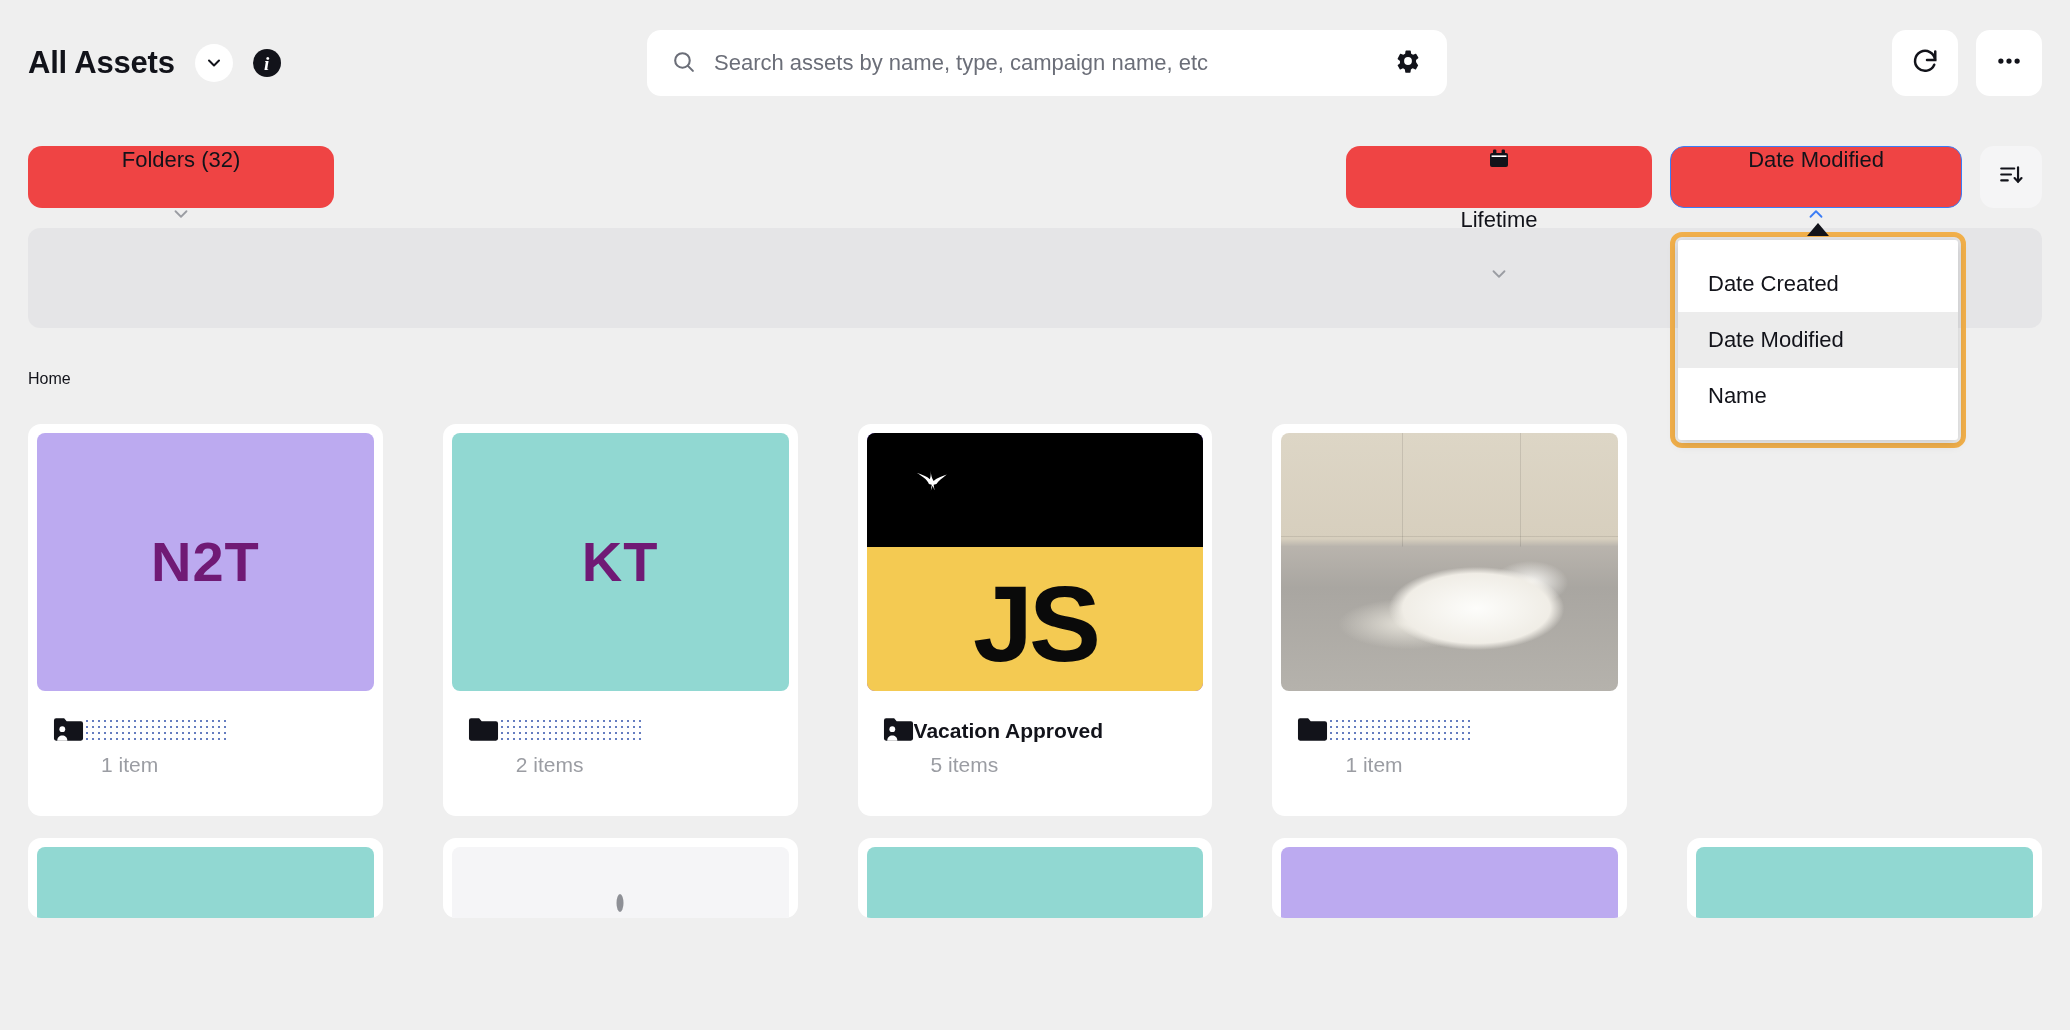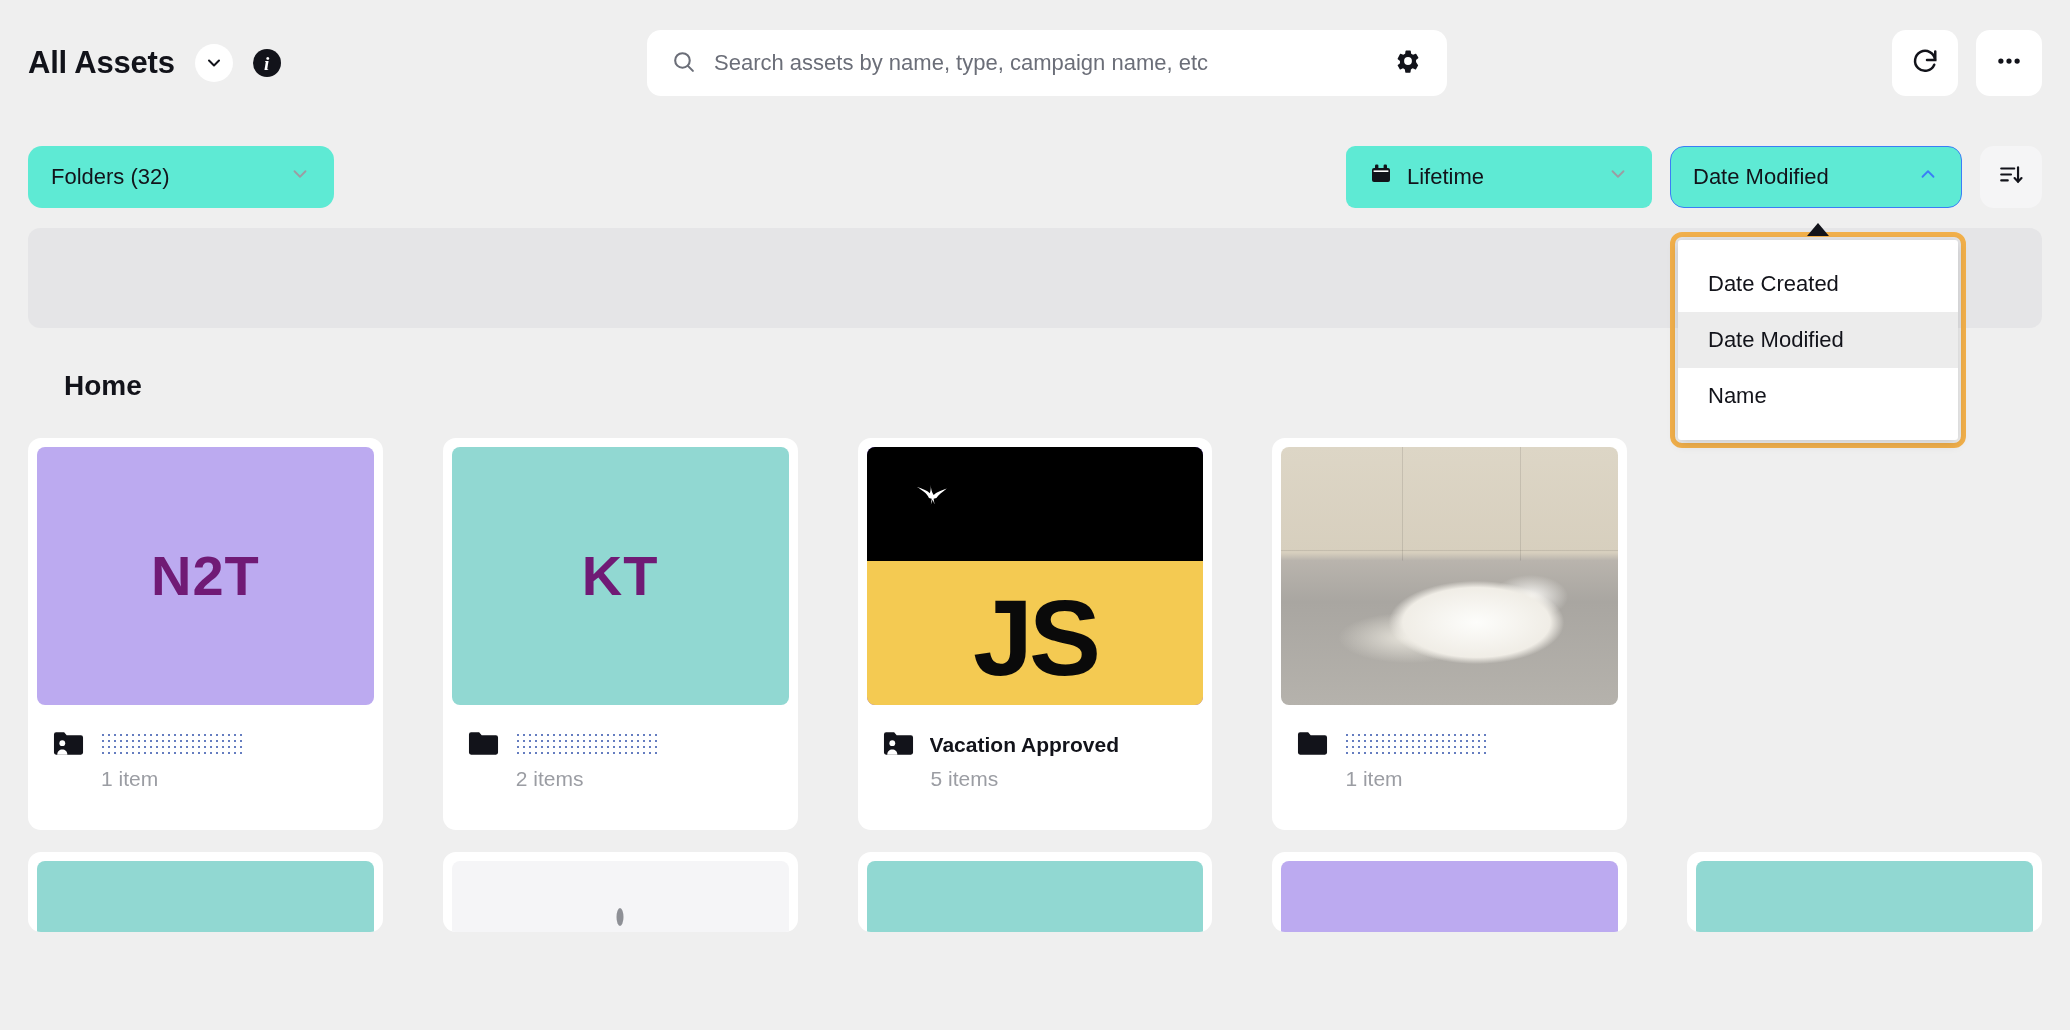--- a/index.html
+++ b/index.html
@@ -104,36 +104,37 @@
   
   .filterbar {
     position: relative;
     height: 102px;
     padding: 0 28px;
     display: flex;
     align-items: center;
   }
 
   .pill {
-    background: #5eead4;
+    background: #ef4444;
     border-radius: 14px;
     height: 62px;
     display: inline-flex;
     align-items: center;
     padding: 0 22px;
-    gap: 14px;
+    gap: 30px;
     cursor: pointer;
     border: 1.5px solid transparent;
     font-size: 22px;
     color: #12131a;
+    flex-direction: column;
   }
   .pill .cap { flex: 1; white-space: nowrap; }
 
   .pill-folders { width: 306px; }
-  .pill-lifetime { width: 306px; border-radius: 9px; }
+  .pill-lifetime { width: 306px; }
   .pill-sortfield {
     width: 292px;
     border-color: #3b7df6;
   }
 
   .filter-right {
     position: absolute;
     right: 28px;
     top: 20px;
     display: flex;
@@ -199,24 +200,23 @@
   .banner {
     margin: 0 28px;
     height: 100px;
     background: #e5e5e7;
     border-radius: 12px;
   }
 
   
   .breadcrumb {
     padding: 42px 28px 0 28px;
-    font-size: 28px;
-    font-weight: bold;
+    font-size: 16px;
+    font-weight: normal;
     color: #12131a;
-    margin-left: 36px;
   }
 
   
   .grid {
     padding: 36px 28px 0 28px;
     display: grid;
     grid-template-columns: repeat(5, 1fr);
     gap: 0 60px;
   }
 
@@ -243,21 +243,20 @@
     letter-spacing: 1px;
     line-height: 1;
   }
 
   .meta {
     padding: 24px 16px 0 16px;
   }
   .meta-row {
     display: flex;
     align-items: center;
-    gap: 16px;
     height: 32px;
   }
   .folder-icon { flex: 0 0 auto; display:block; }
   .name-text {
     font-size: 21px;
     font-weight: bold;
     color: #12131a;
     white-space: nowrap;
     overflow: hidden;
     text-overflow: ellipsis;

